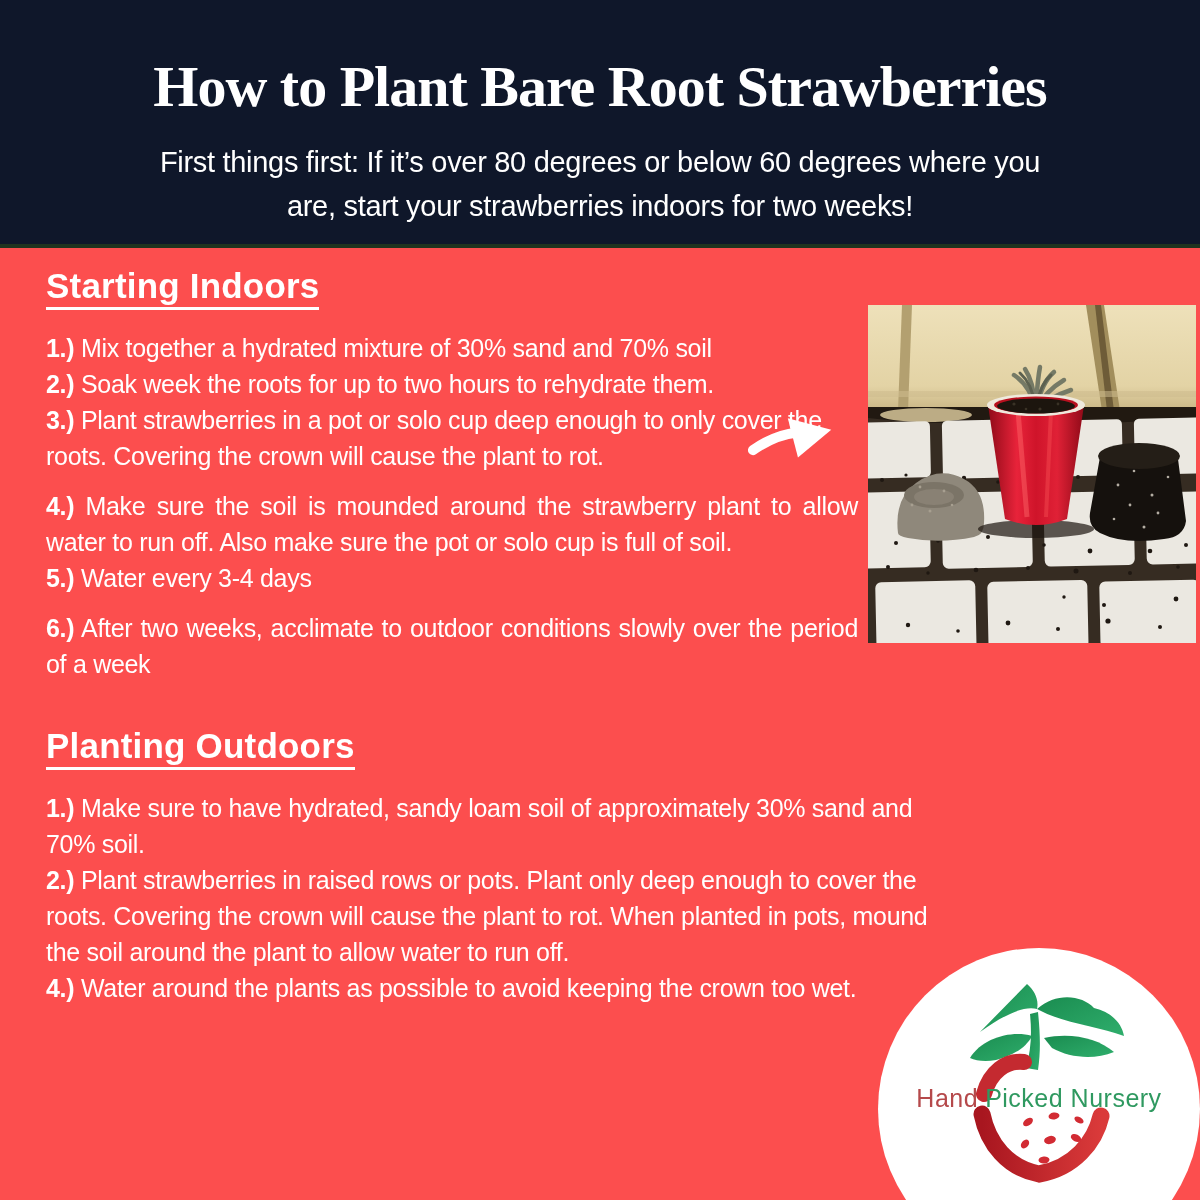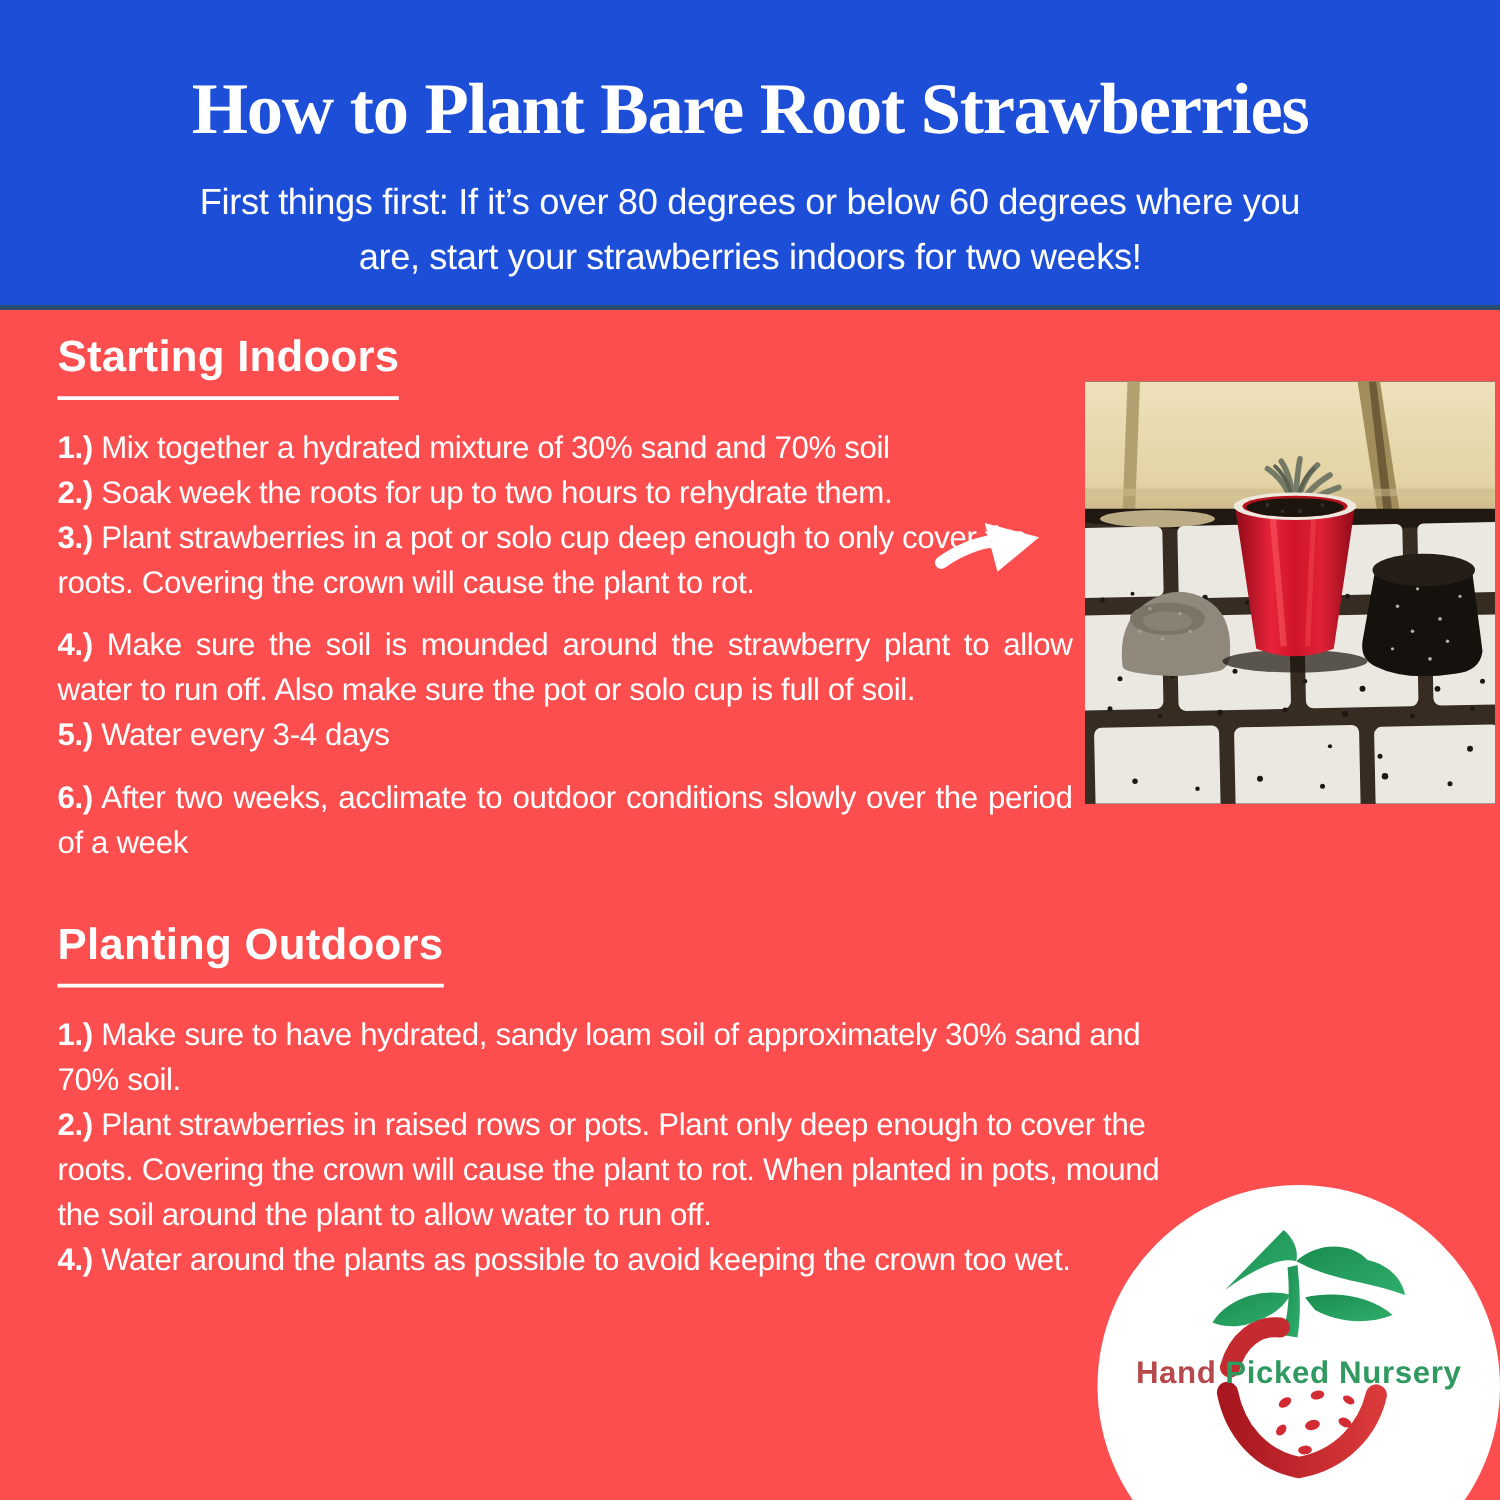--- a/index.html
+++ b/index.html
@@ -2,33 +2,33 @@
 <html><head>
 <meta charset="utf-8">
 <style>
   html,body{margin:0;padding:0;}
   body{width:1200px;height:1200px;overflow:hidden;position:relative;
        background:#fc4e4e;font-family:"Liberation Sans",sans-serif;}
   .page{position:absolute;inset:0;width:1200px;height:1200px;overflow:hidden;}
 
   
   .header{position:absolute;left:0;top:0;width:1200px;height:248px;
-          background:#1d4ed8;border-bottom:4px solid rgba(47,74,22,.55);
+          background:#0f172a;border-bottom:4px solid rgba(47,74,22,.55);
           box-sizing:border-box;text-align:center;}
   .title{margin:0;padding-top:58px;color:#ffffff;
          font-family:"Liberation Serif",serif;font-weight:700;
          font-size:58px;letter-spacing:-1px;line-height:1.0;}
   .subtitle{margin-top:24px;color:#ffffff;font-size:29px;line-height:44px;
             letter-spacing:-.3px;font-weight:400;}
 
   
   .content{position:absolute;left:46px;top:248px;width:1110px;color:#ffffff;}
   .sec{margin:0;}
   .sec h2{margin:18px 0 20px 0;font-size:35px;font-weight:700;color:#ffffff;
-          display:inline-block;border-bottom:3px solid #ffffff;padding-bottom:11px;
+          display:inline-block;border-bottom:3px solid #ffffff;padding-bottom:1px;
           letter-spacing:.2px;}
   .list .li{margin:0;font-size:25px;line-height:36px;letter-spacing:-.3px;color:#fff;}
   .list .li b{font-weight:700;}
   .indoors .list{width:812px;}
   .outdoors .list{width:912px;}
   .indoors .li:nth-child(4),
   .indoors .li:nth-child(6){text-align:justify;margin-top:14px;}
   .outdoors{margin-top:26px;}
 
   
@@ -37,21 +37,21 @@
 
   
   .photo{position:absolute;left:868px;top:305px;width:328px;height:338px;
          overflow:hidden;background:#362c22;}
 
   
   .logo-circle{position:absolute;left:878px;top:948px;width:322px;height:322px;
                border-radius:50%;background:#ffffff;overflow:hidden;}
   .logo-art{position:absolute;left:0;top:0;}
   .logo-text{position:absolute;left:0;top:136px;width:100%;text-align:center;
-             font-size:25px;font-weight:700;letter-spacing:.5px;white-space:nowrap;}
+             font-size:25px;font-weight:400;letter-spacing:.5px;white-space:nowrap;}
   .logo-text .w-hand{color:#b5494b;margin-right:7px;}
   .logo-text .w-rest{color:#2f9960;}
 </style>
 </head>
 <body>
 
 <div class="page">
 
   <header class="header">
     <h1 class="title">How to Plant Bare Root Strawberries</h1>

